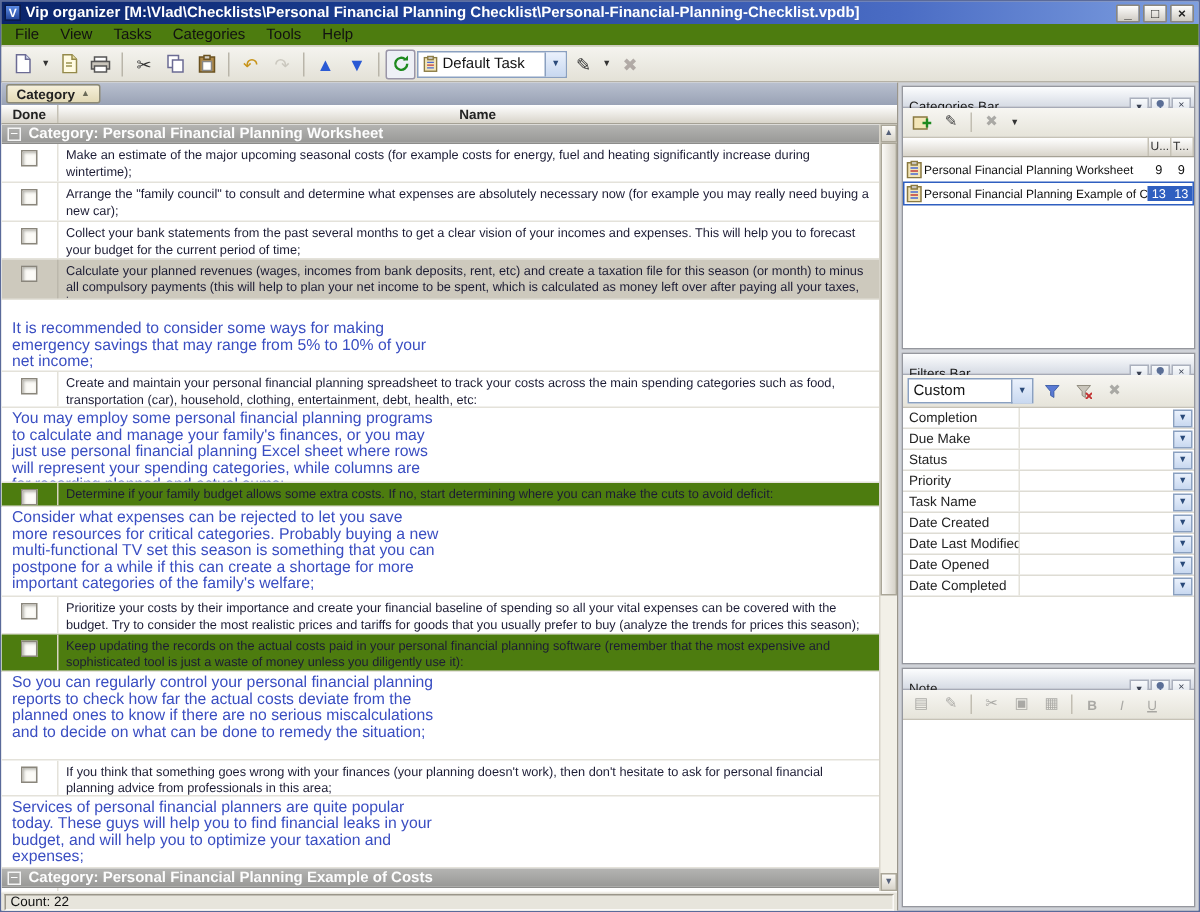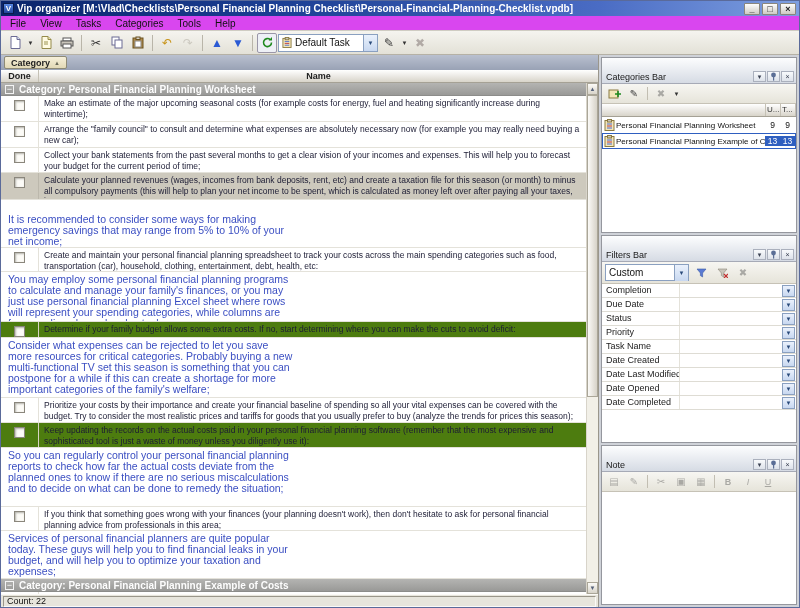--- a/index.html
+++ b/index.html
@@ -8,21 +8,21 @@
   #app { width: 800px; height: 608px; display: flex; flex-direction: column; border: 1px solid #5a6a9a; }
 
   
   .titlebar { height: 15px; flex: none; background: linear-gradient(to right,#0a246a,#1c3f94 35%,#4a6cc4 75%,#7e9fe0); color:#fff; display:flex; align-items:center; padding:0 2px; gap:3px; }
   .app-icon { width: 11px; height: 11px; flex: none; background: linear-gradient(#5a8ae4,#23459a); border:1px solid #0a1a4a; color:#fff; font-size:8px; line-height:9px; text-align:center; font-weight:bold; }
   .title-text { flex:1; white-space:nowrap; overflow:hidden; font-size:10px; font-weight:bold; }
   .tb-btns { display:flex; gap:2px; padding-right:1px; }
   .tb-btn { width:16px; height:12px; background:linear-gradient(#fdfdfc,#cfcbc3); border:1px solid #8a867c; border-radius:1px; font-size:9px; line-height:10px; text-align:center; color:#222; font-weight:bold; }
 
   
-  .menubar { height:15px; flex:none; background:#d946ef; display:flex; align-items:center; border-bottom:1px solid #cfccc2; padding-left:2px; }
+  .menubar { height:15px; flex:none; background:#4d7c0f; display:flex; align-items:center; border-bottom:1px solid #cfccc2; padding-left:2px; }
   .menu-item { padding:0 7px; font-size:10px; color:#111; height:100%; display:flex; align-items:center; }
 
   
   .toolbar { height:24px; flex:none; background:linear-gradient(#f5f4ef,#e3e1d7); display:flex; align-items:center; padding:0 4px; gap:1px; border-bottom:1px solid #b5b1a5; }
   .tool { min-width:20px; height:20px; display:flex; align-items:center; justify-content:center; font-size:12px; border-radius:2px; color:#333; }
   .tool.raised { border:1px solid #9a96a8; background:#eef0f6; }
   .tool.disabled { opacity:.4; filter:grayscale(.9); }
   .drop { width:9px; height:20px; font-size:6px; display:flex; align-items:center; justify-content:center; color:#333; }
   .tsep { width:1px; height:16px; background:#b9b5a9; margin:0 3px; }
   .combo { height:18px; background:#fff; border:1px solid #8aa0c0; display:flex; align-items:center; width:100px; font-size:10px; padding-left:3px; gap:3px; }
@@ -66,21 +66,21 @@
 
   .statusbar { height:13px; flex:none; background:#e7e5dc; display:flex; align-items:center; padding:1px 2px; border-top:1px solid #fbfaf7; }
   .status-cell { flex:1; height:11px; border:1px solid; border-color:#9a968a #fbfaf7 #fbfaf7 #9a968a; font-size:9px; line-height:9px; padding:0 3px; color:#111; }
 
   
   .sidebar { flex:1; display:flex; flex-direction:column; background:#cfd2d8; padding:2px; gap:2px; min-width:0; }
   .panel { border:1px solid #95979e; background:#fff; display:flex; flex-direction:column; min-height:0; }
   .panel.categories { height:176px; flex:none; }
   .panel.filters { height:208px; flex:none; }
   .panel.note { flex:1;justify-content:space-between; }
-  .panel-header { height:26px; flex:none; background:linear-gradient(#fcfdfe,#d6dbe4); border-bottom:1px solid #a6aab6; display:flex; align-items:center; padding:12px 2px 0 4px; font-size:9px; color:#1a1a1a; }
+  .panel-header { height:14px; flex:none; background:linear-gradient(#fcfdfe,#d6dbe4); border-bottom:1px solid #a6aab6; display:flex; align-items:center; padding:12px 2px 0 4px; font-size:9px; color:#1a1a1a; }
   .panel-title { flex:1; white-space:nowrap; overflow:hidden; }
   .ph-btn { width:13px; height:11px; flex:none; border:1px solid #aab0bd; background:linear-gradient(#f8fafc,#dde2ea); margin-left:1px; display:flex; align-items:center; justify-content:center; font-size:7px; color:#3a4152; }
 
   .mini-toolbar { height:20px; flex:none; background:linear-gradient(#f7f6f2,#e6e4da); border-bottom:1px solid #c6c2b6; display:flex; align-items:center; padding:0 3px; gap:2px; }
   .mini-tool { width:18px; height:16px; display:flex; align-items:center; justify-content:center; font-size:10px; border-radius:2px; color:#444; }
   .mini-tool.disabled { opacity:.4; filter:grayscale(.9); }
   .msep { width:1px; height:13px; background:#c2beb2; margin:0 2px; }
 
   .cb-header { height:13px; flex:none; display:flex; background:linear-gradient(#ffffff,#d8d4ca); border-bottom:1px solid #a5a195; font-size:8px; color:#333; }
   .cbh-name { flex:1; border-right:1px solid #c5c1b5; }
@@ -401,21 +401,21 @@
             </span>
           <span class="mini-tool u-red disabled">✖</span>
         </div>
         <div class="fb-rows" id="filter-rows">
             <div class="filter-row">
     <span class="fr-label">Completion</span>
     <span class="fr-value"></span>
     <span class="fr-drop">▼</span>
   </div>
             <div class="filter-row">
-    <span class="fr-label">Due Date</span>
+    <span class="fr-label">Due Make</span>
     <span class="fr-value"></span>
     <span class="fr-drop">▼</span>
   </div>
             <div class="filter-row">
     <span class="fr-label">Status</span>
     <span class="fr-value"></span>
     <span class="fr-drop">▼</span>
   </div>
             <div class="filter-row">
     <span class="fr-label">Priority</span>

